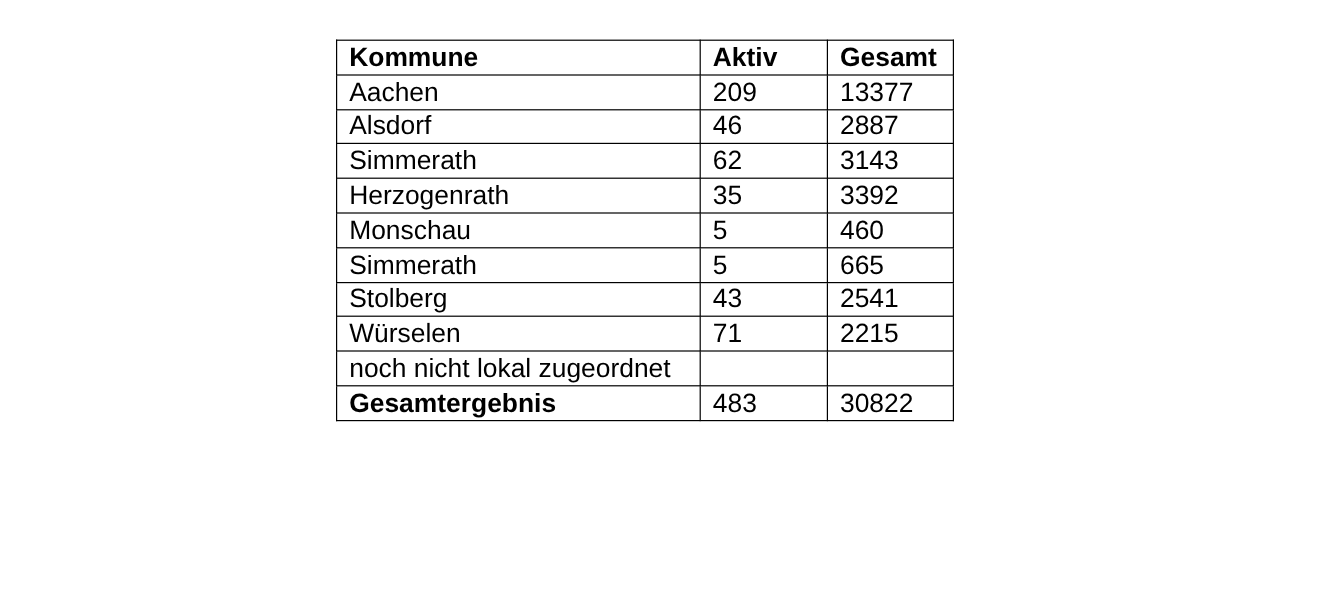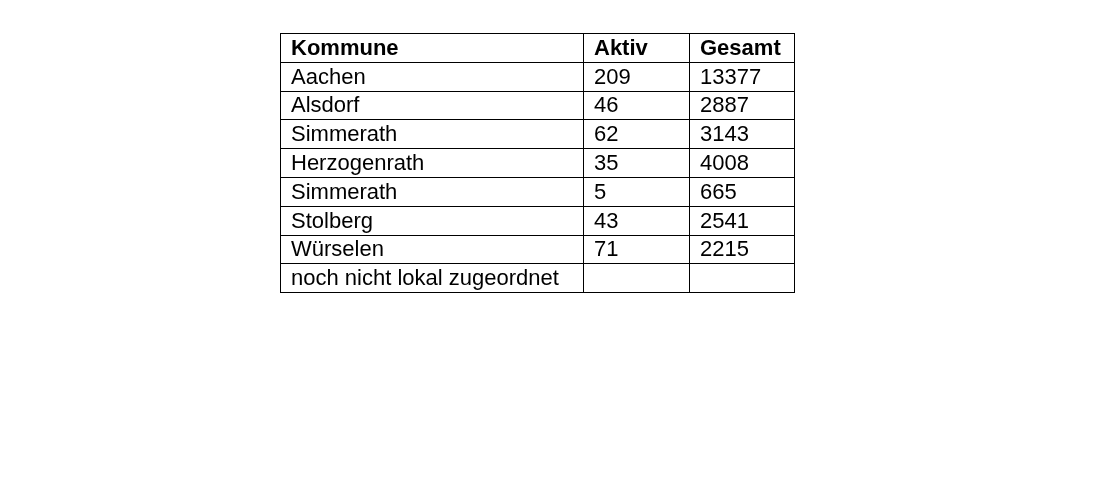--- a/index.html
+++ b/index.html
@@ -61,21 +61,26 @@
       <td>2887</td>
     </tr>
     <tr>
       <td>Simmerath</td>
       <td>62</td>
       <td>3143</td>
     </tr>
     <tr>
       <td>Herzogenrath</td>
       <td>35</td>
-      <td>4008</td>
+      <td>3392</td>
+    </tr>
+    <tr>
+      <td>Monschau</td>
+      <td>5</td>
+      <td>460</td>
     </tr>
     <tr>
       <td>Simmerath</td>
       <td>5</td>
       <td>665</td>
     </tr>
     <tr>
       <td>Stolberg</td>
       <td>43</td>
       <td>2541</td>
@@ -83,14 +88,19 @@
     <tr>
       <td>Würselen</td>
       <td>71</td>
       <td>2215</td>
     </tr>
     <tr>
       <td>noch nicht lokal zugeordnet</td>
       <td></td>
       <td></td>
     </tr>
+    <tr>
+      <td class="bold">Gesamtergebnis</td>
+      <td>483</td>
+      <td>30822</td>
+    </tr>
   </tbody>
 </table>
 
 </body></html>

